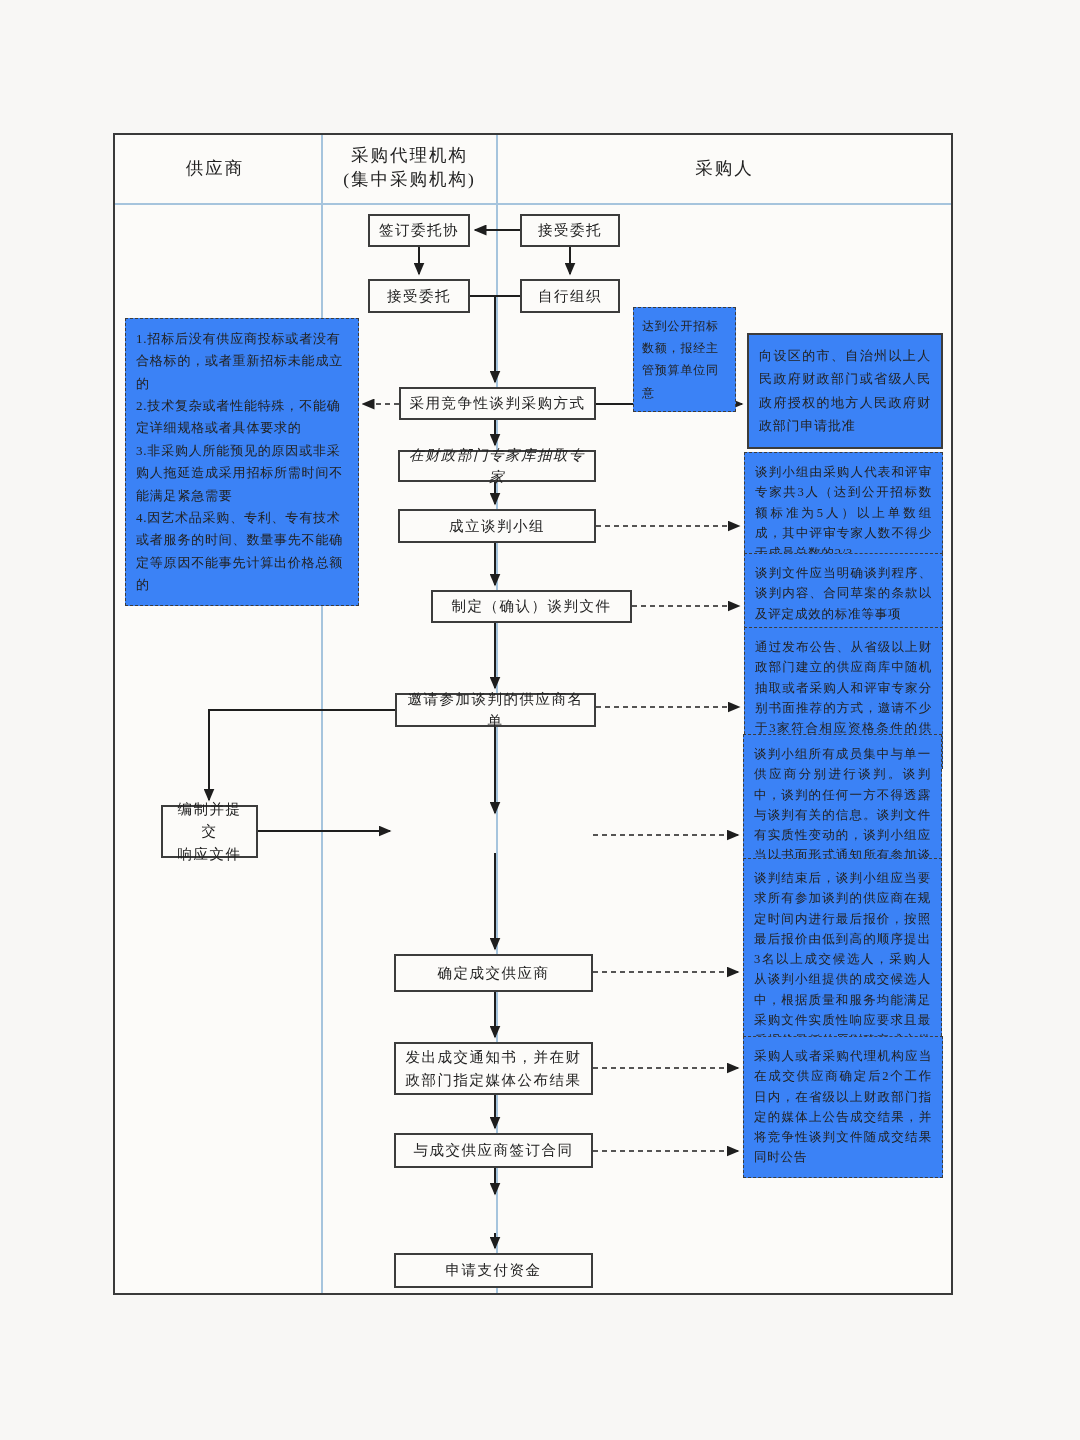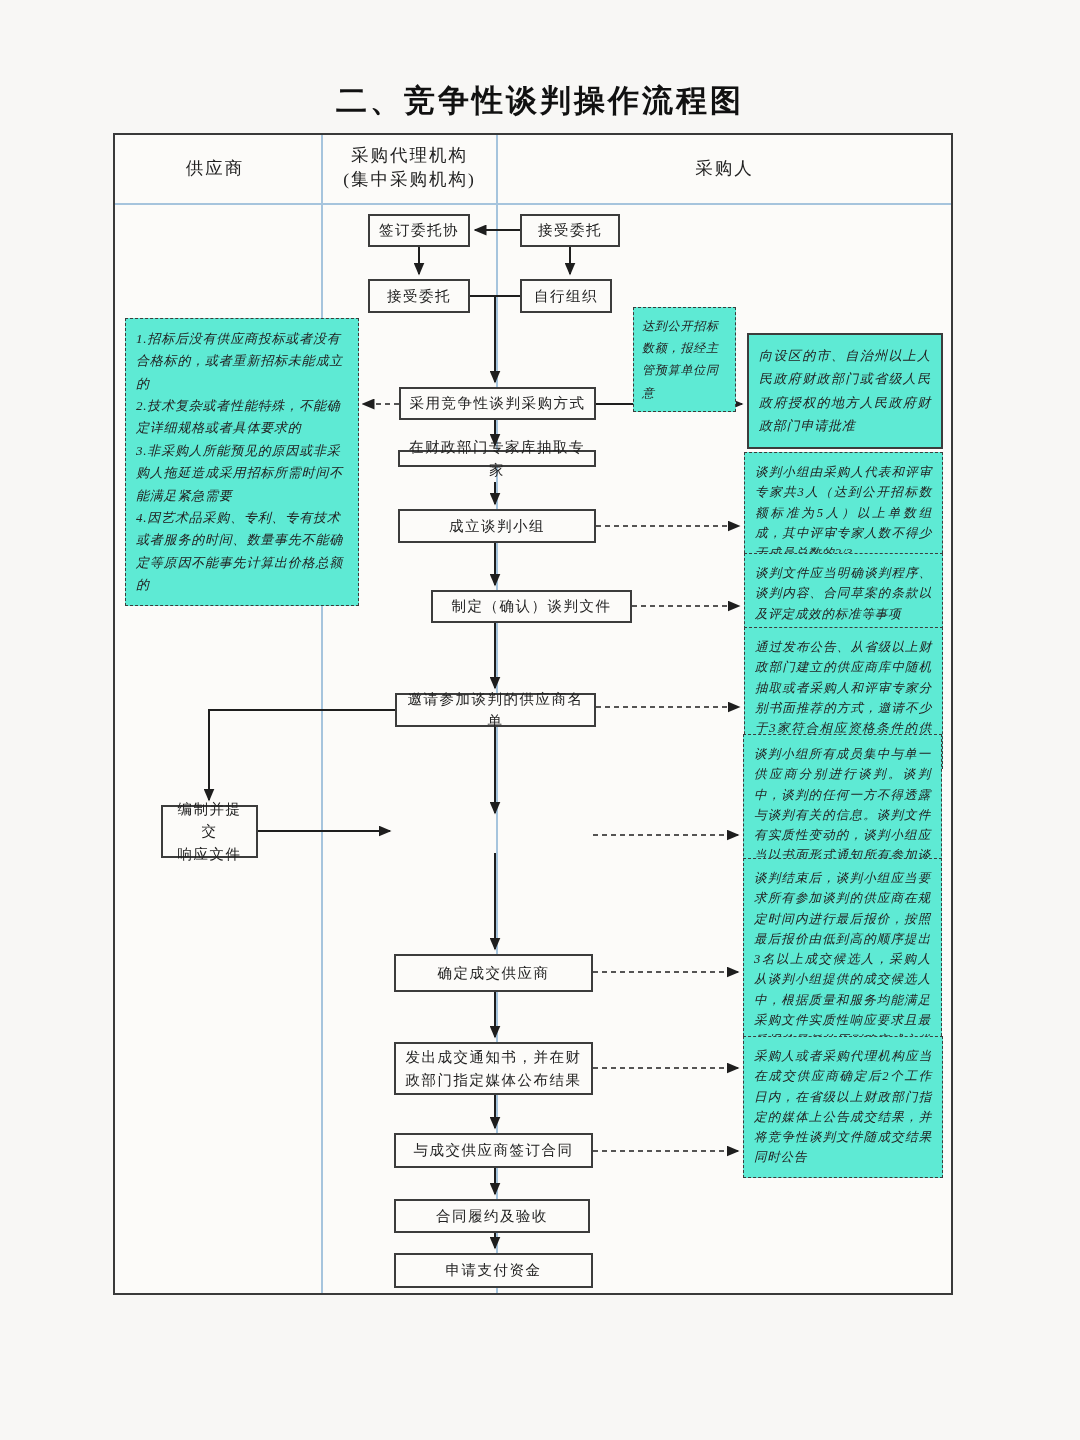--- a/index.html
+++ b/index.html
@@ -57,45 +57,43 @@
     font-size: 14.5px;
     letter-spacing: 1.5px;
     line-height: 1.55;
     padding: 2px 8px;
     z-index: 3;
     color: #222;
   }
   .ann {
     position: absolute;
     border: 1.6px dashed #3c3c3c;
-    background: #5eead4;
+    background: #3b82f6;
     font-size: 12.5px;
     line-height: 1.62;
     padding: 9px 10px;
     text-align: justify;
     letter-spacing: 0.8px;
     z-index: 3;
     color: #222;
-    font-style: italic;
   }
   .pre { white-space: pre-line; }
   .svg-layer {
     position: absolute;
     left: 0; top: 0;
     width: 1080px; height: 1440px;
     z-index: 2;
     pointer-events: none;
   }
 </style>
 </head>
 <body>
 
 <div class="page">
 
-  <div class="title">二、竞争性谈判操作流程图</div>
 
   <div class="frame"></div>
   <div class="vline" style="left:321px; top:135px; height:1158px;"></div>
   <div class="vline" style="left:496px; top:135px; height:1158px;"></div>
   <div class="hline" style="left:115px; top:203px; width:836px;"></div>
 
   <div class="lane-label" style="left:113px; top:156px; width:180px;margin-left:12px;">供应商</div>
   <div class="lane-label" style="left:323px; top:143px; width:173px;">
     <div>采购代理机构</div>
     <div>(集中采购机构)</div>
@@ -141,32 +139,31 @@
       <path d="M593,835 L738,835" marker-end="url(#arr)"></path>
       <path d="M593,972 L738,972" marker-end="url(#arr)"></path>
       <path d="M593,1068 L738,1068" marker-end="url(#arr)"></path>
       <path d="M593,1151 L738,1151" marker-end="url(#arr)"></path>
     </g>
   </svg>
 
   <div class="node" style="left:368px; top:214px; width:102px; height:33px;">签订委托协</div>
   <div class="node" style="left:520px; top:214px; width:100px; height:33px;">接受委托</div>
   <div class="node" style="left:368px; top:279px; width:102px; height:34px;">接受委托</div>
-  <div class="node" style="left:520px; top:279px; width:92px; height:34px;">自行组织</div>
+  <div class="node" style="left:520px; top:279px; width:100px; height:34px;">自行组织</div>
   <div class="node" style="left:399px; top:387px; width:197px; height:33px;">采用竞争性谈判采购方式</div>
-  <div class="node" style="left:398px; top:450px; width:198px; height:17px;">在财政部门专家库抽取专家</div>
+  <div class="node" style="left:398px; top:450px; width:198px; height:32px;font-style:italic;">在财政部门专家库抽取专家</div>
   <div class="node" style="left:398px; top:509px; width:198px; height:34px;">成立谈判小组</div>
   <div class="node" style="left:395px; top:590px; width:201px; height:33px;margin-left:36px;">制定（确认）谈判文件</div>
   <div class="node" style="left:395px; top:693px; width:201px; height:34px;">邀请参加谈判的供应商名单</div>
   <div class="node pre" style="left:161px; top:805px; width:97px; height:53px;">编制并提交
 响应文件</div>
   <div class="node" style="left:394px; top:954px; width:199px; height:38px;">确定成交供应商</div>
   <div class="node" style="left:394px; top:1042px; width:199px; height:53px;">发出成交通知书，并在财政部门指定媒体公布结果</div>
   <div class="node" style="left:394px; top:1133px; width:199px; height:35px;">与成交供应商签订合同</div>
-  <div class="node" style="left:394px; top:1199px; width:196px; height:34px;">合同履约及验收</div>
   <div class="node" style="left:394px; top:1253px; width:199px; height:35px;">申请支付资金</div>
 
   <div class="ann pre" style="left:125px; top:318px; width:234px; min-height:229px; font-size:13px; line-height:1.72; text-align:left;">1.招标后没有供应商投标或者没有合格标的，或者重新招标未能成立的
 2.技术复杂或者性能特殊，不能确定详细规格或者具体要求的
 3.非采购人所能预见的原因或非采购人拖延造成采用招标所需时间不能满足紧急需要
 4.因艺术品采购、专利、专有技术或者服务的时间、数量事先不能确定等原因不能事先计算出价格总额的</div>
   <div class="ann" style="left:633px; top:307px; width:103px; min-height:77px; font-size:12px; line-height:1.85; padding:7px 8px; text-align:left;">达到公开招标数额，报经主管预算单位同意</div>
   <div class="ann" style="left:747px; top:333px; width:196px; min-height:102px; border-style:solid; border-width:2px; font-size:13px; line-height:1.8;">向设区的市、自治州以上人民政府财政部门或省级人民政府授权的地方人民政府财政部门申请批准</div>
   <div class="ann" style="left:744px; top:452px; width:199px; min-height:82px;">谈判小组由采购人代表和评审专家共3人（达到公开招标数额标准为5人）以上单数组成，其中评审专家人数不得少于成员总数的2/3</div>
   <div class="ann" style="left:744px; top:553px; width:199px; min-height:63px;">谈判文件应当明确谈判程序、谈判内容、合同草案的条款以及评定成效的标准等事项</div>

